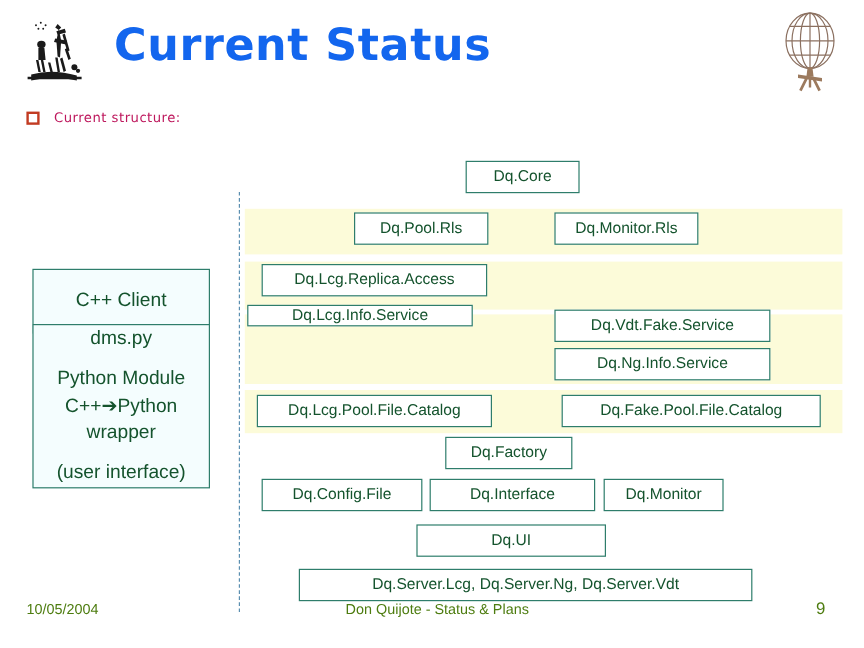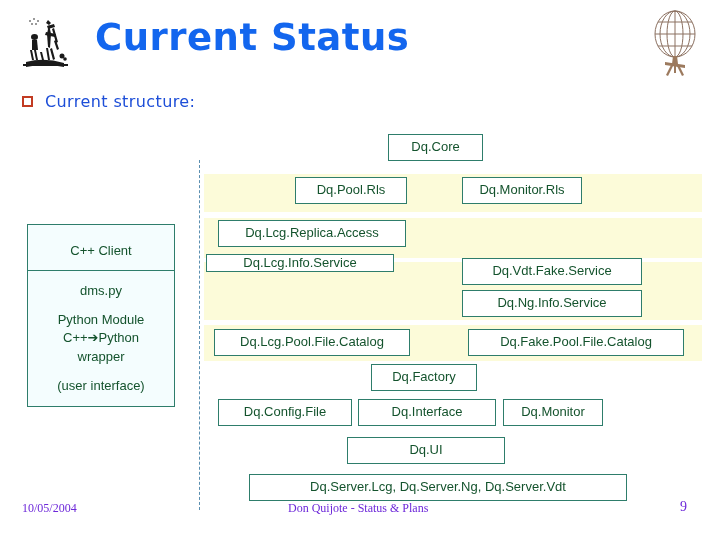--- a/index.html
+++ b/index.html
@@ -58,22 +58,22 @@
   }
   .bullet-mark {
     width: 11px;
     height: 11px;
     border: 2px solid #C23B22;
     margin-right: 12px;
     box-sizing: border-box;
   }
   .bullet-text {
     font-family: "DejaVu Sans", sans-serif;
-    font-size: 16px;
-    color: #1d4ed8;
+    font-size: 11px;
+    color: #be185d;
     letter-spacing: 0.4px;
   }
 
   
   .band {
     position: absolute;
     left: 204px;
     width: 498px;
     background: #FCFBD9;
   }
@@ -104,37 +104,37 @@
     font-family: "Liberation Sans", sans-serif;
     font-size: 13px;
     color: #14532d;
     text-align: center;
     line-height: 1.25;
     white-space: nowrap;
   }
   .box.left-panel {
     background: #F4FDFE;
     white-space: normal;
-    font-size: 13px;
+    font-size: 16px;
   }
   .box.left-panel .stack {
     display: block;
     width: 100%;
   }
   .box.left-panel .stack div { padding: 1px 0; }
   .gap { height: 9px; }
 
   
   .footer-date,
   .footer-center,
   .footer-page {
     position: absolute;
-    font-family: Liberation Serif, serif;
+    font-family: Liberation Sans, sans-serif;
     font-size: 12px;
-    color: #6d28d9;
+    color: #4d7c0f;
     white-space: nowrap;
   }
   .footer-date   { left: 22px;  top: 501px; }
   .footer-center { left: 288px; top: 501px; }
   .footer-page   { left: 680px; top: 499px; font-size: 14px; }
 
   .arrow-glyph { font-family: "DejaVu Sans", sans-serif; }
 </style>
 </head>
 <body>

